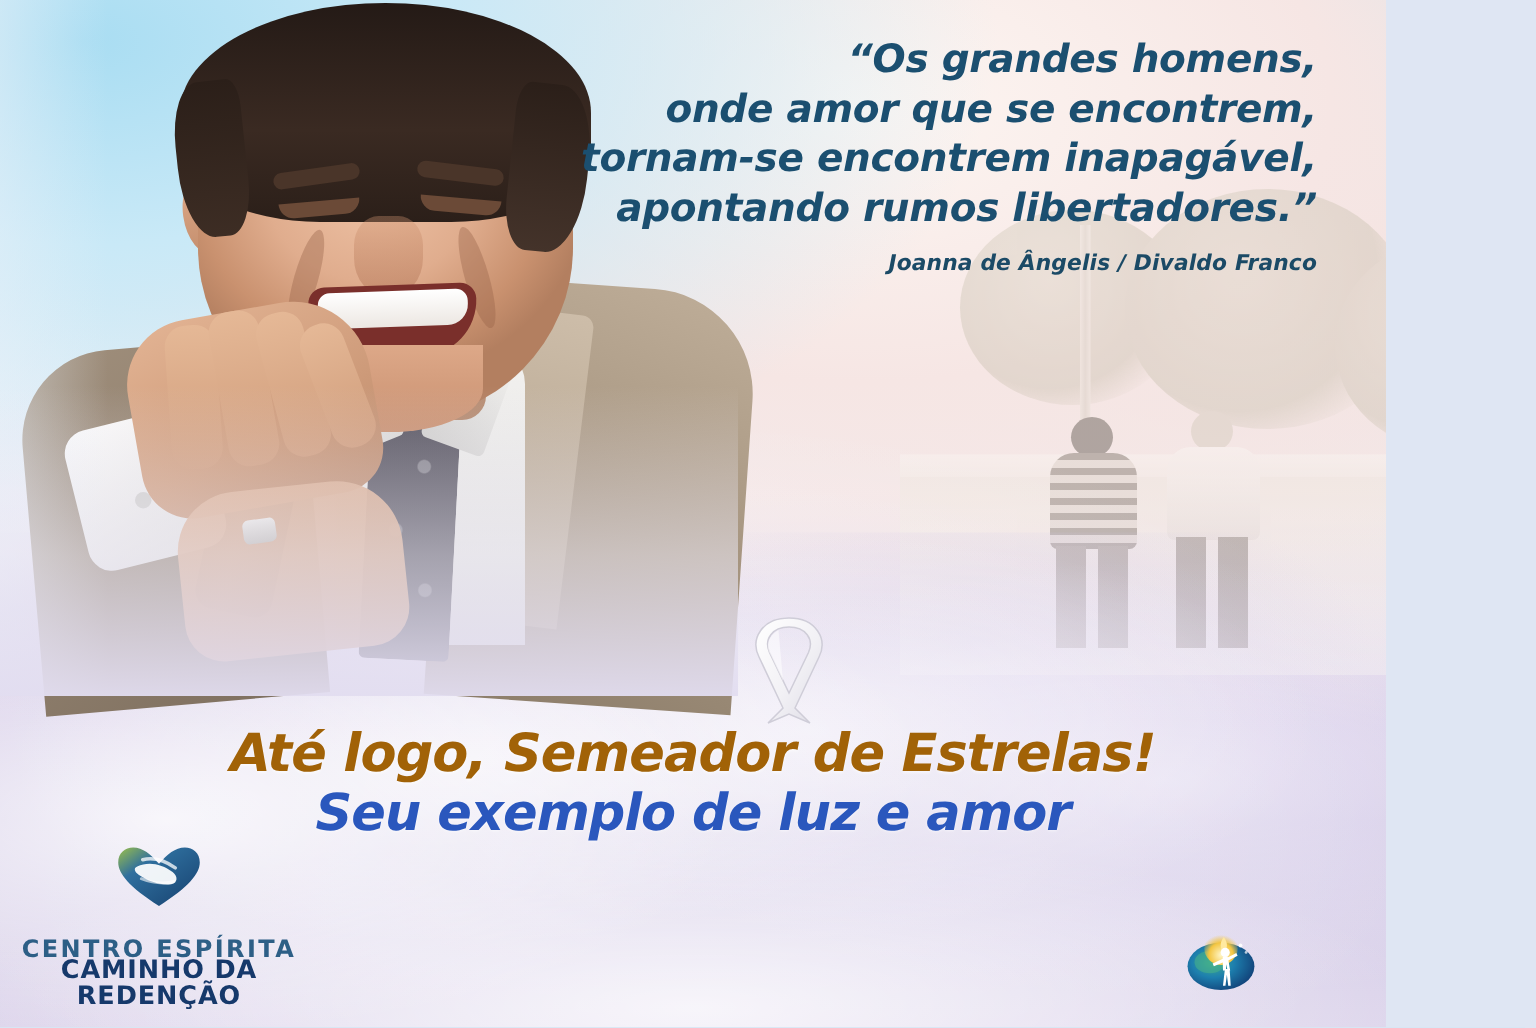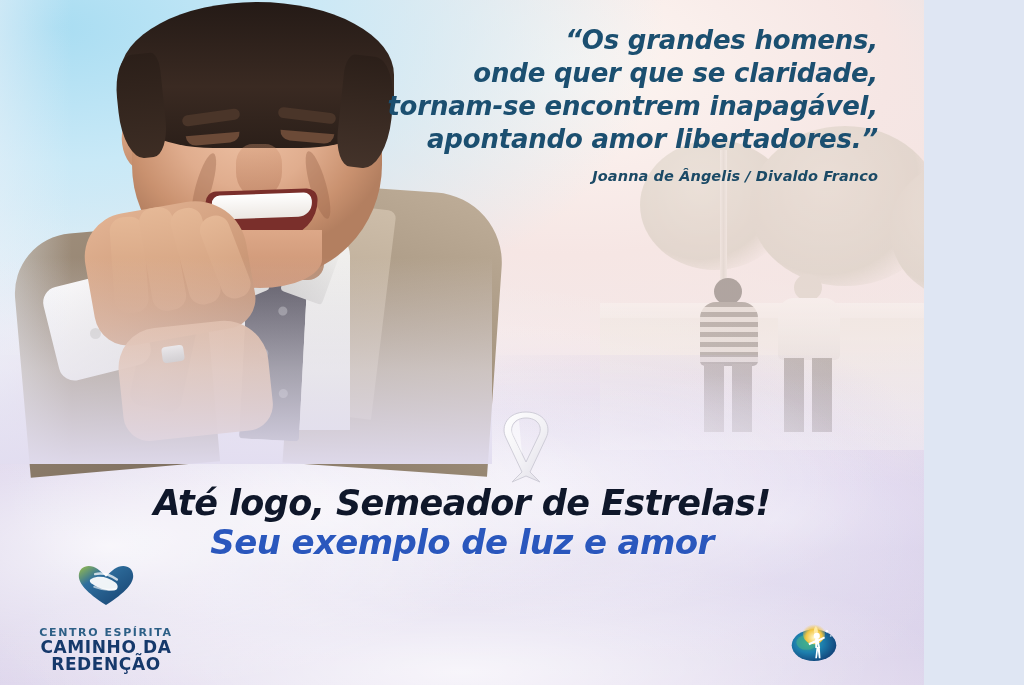--- a/index.html
+++ b/index.html
@@ -212,31 +212,31 @@
     text-align:center; z-index:9;
   }
   .hl {
     font-family:"DejaVu Sans", sans-serif;
     font-weight:bold; font-style:italic;
     letter-spacing:-.6px;
     line-height:39px;
     white-space:nowrap;
     text-shadow:0 1px 2px rgba(255,255,255,.55);
   }
-  .hl1 { font-size:35px; color:#0f172a;font-style:italic; }
+  .hl1 { font-size:35px; color:#a16207;font-style:italic; }
   .hl2 { font-size:34px; color:#2a57bd; }
   .hl3 { font-size:34px; color:#2a7fd1; }
 
   
   .logo-left  { position:absolute; left:6px;  bottom:12px; width:200px; text-align:center; z-index:9; }
   .logo-right { position:absolute; right:10px; bottom:14px; width:200px; text-align:center; z-index:9; }
   .logo-mark  { display:block; margin:0 auto 4px; }
   .logo-text-sm {
     font-family:"DejaVu Sans", sans-serif; font-weight:bold;
-    font-size:11px; letter-spacing:1.6px; color:#2d5f86; line-height:13px;margin-top:16px;
+    font-size:16px; letter-spacing:1.6px; color:#2d5f86; line-height:13px;margin-top:16px;
   }
   .logo-text-lg {
     font-family:"DejaVu Sans", sans-serif; font-weight:bold;
     font-size:17px; letter-spacing:.6px; color:#16396b; line-height:17px;
   }
   .logo-text-mc {
     font-family:"DejaVu Sans", sans-serif; font-weight:bold;
     font-size:15.5px; letter-spacing:.5px; color:#17528c; line-height:18px;
   }
 </style>
@@ -310,23 +310,23 @@
       <div class="finger" style="left:124px; top:18px; width:30px; height:86px; transform:rotate(-11deg);"></div>
     </div>
     <div class="pt hand2"></div>
     <div class="pt ring"></div>
 
     <div class="soft-fade"></div>
   </div>
 
   <div class="quote">
     <div class="quote-line">“Os grandes homens,</div>
-    <div class="quote-line">onde quer que se claridade,</div>
+    <div class="quote-line">onde amor que se encontrem,</div>
     <div class="quote-line">tornam-se encontrem inapagável,</div>
-    <div class="quote-line">apontando amor libertadores.”</div>
+    <div class="quote-line">apontando rumos libertadores.”</div>
     <div class="quote-attr">Joanna de Ângelis / Divaldo Franco</div>
   </div>
 
   <div class="ribbon">
     <svg viewBox="0 0 68 84" width="68" height="84" aria-hidden="true">
       <defs>
         <linearGradient id="rg" x1="0" y1="0" x2="1" y2="1">
           <stop offset="0%" stop-color="#ffffff"></stop>
           <stop offset="55%" stop-color="#f2f1f5"></stop>
           <stop offset="100%" stop-color="#dedce6"></stop>

